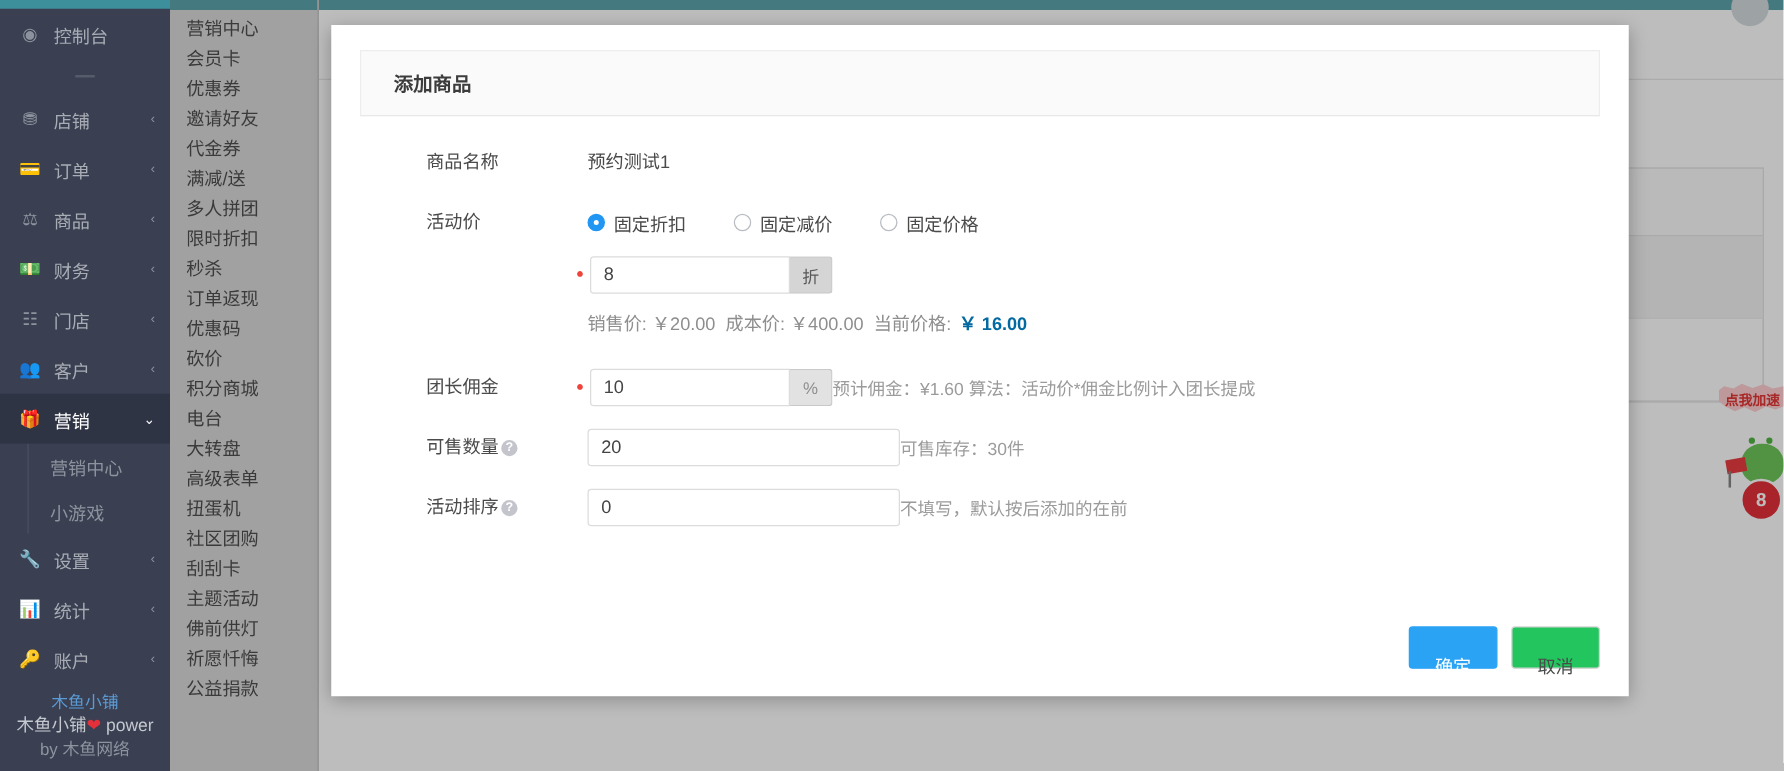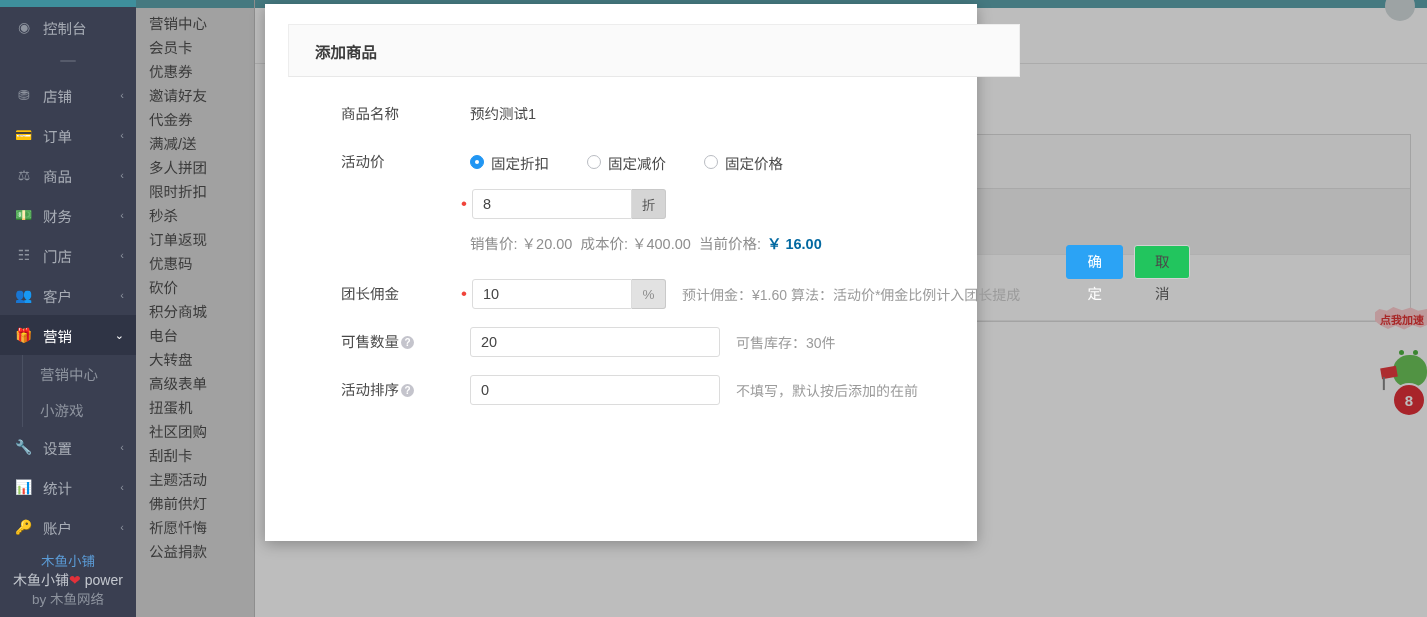--- a/index.html
+++ b/index.html
@@ -274,27 +274,27 @@
     position: absolute;
     left: 136px; top: 0;
     width: 1291px; height: 617px;
     background: rgba(55,55,55,0.33);
     z-index: 80;
   }
 
   
   .modal {
     position: absolute;
-    left: 265px; top: 4px;
-    width: 712px; height: 537px;
+    left: 265px; top: 20px;
+    width: 1038px; height: 537px;
     background: #ffffff;
     z-index: 90;
     box-shadow: 0 3px 14px rgba(0,0,0,0.28);
     display: flex;
-    flex-direction: row;
+    flex-direction: column;
   }
   .modal-inner {
     padding: 20px 23px 0 23px;
     flex: 1 1 auto;
     display: flex;
     flex-direction: column;
   }
   .modal-header {
     background: #fafafa;
     border: 1px solid #ededed;
@@ -414,21 +414,20 @@
     border-top-right-radius: 3px;
     border-bottom-right-radius: 3px;
   }
   .addon.light {
     background: #e2e2e2;
     color: #8f8f8f;
   }
   .hint {
     font-size: 14px;
     color: #9b9b9b;
-    margin-left: 16px;
     white-space: nowrap;
   }
   .price-line {
     font-size: 14.5px;
     color: #8e8e8e;
     line-height: 26px;
     white-space: nowrap;
   }
   .price-line .cur {
     color: #0369a1;
@@ -453,21 +452,21 @@
   
   .modal-footer {
     padding: 0 23px 22px 23px;
     display: flex;
     justify-content: flex-end;
     align-items: center;
     gap: 11px;
   }
   .btn {
     height: 34px;
-    padding: 0 20px;
+    padding: 16px 20px;
     font-size: 14.5px;
     border-radius: 3px;
     cursor: pointer;
     font-family: inherit;
     line-height: 32px;
   }
   .btn-primary {
     background: #2ba3f5;
     border: 1px solid #2ba3f5;
     color: #ffffff;

